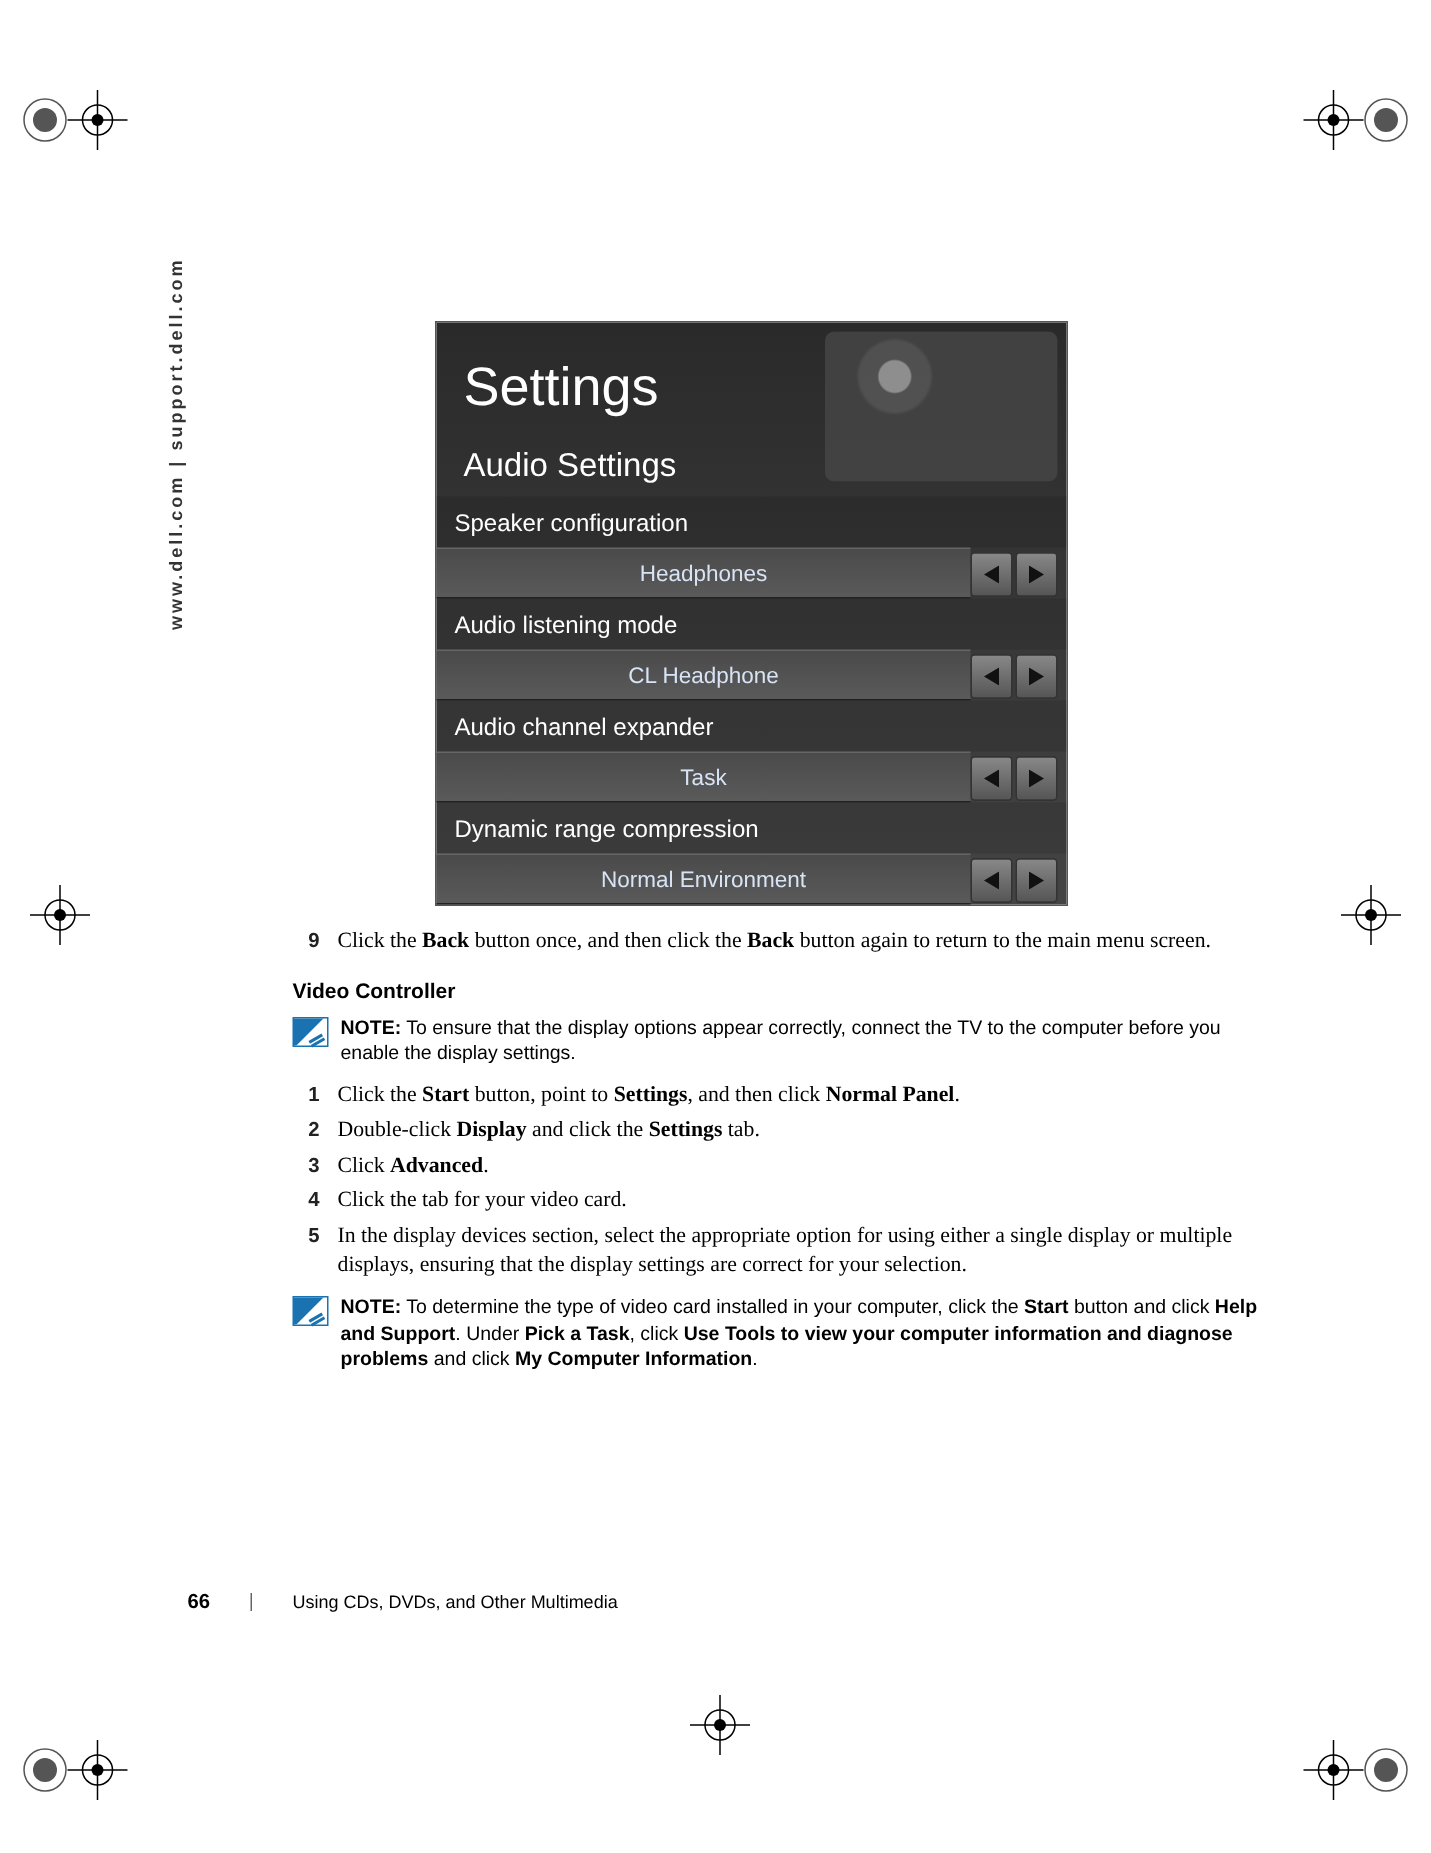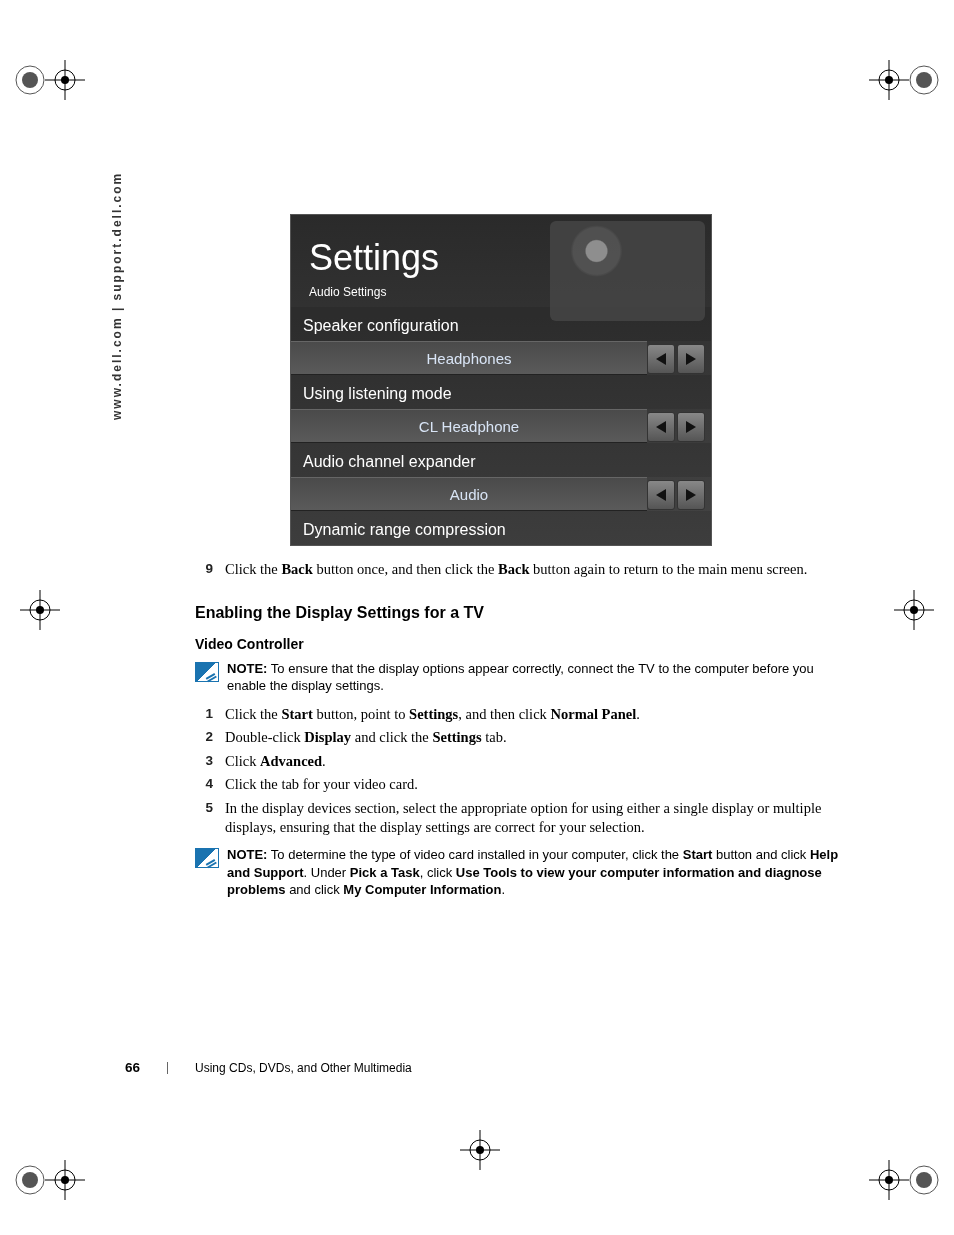--- a/index.html
+++ b/index.html
@@ -50,21 +50,21 @@
     right: 6px;
     top: 6px;
     width: 155px;
     height: 100px;
     background: radial-gradient(circle at 30% 30%, #999 8%, #555 9% 18%, #444 20%),
                 radial-gradient(circle at 75% 55%, #aaa 12%, #666 13% 25%, #444 27%);
     border-radius: 6px;
     opacity: 0.9;
   }
   .panel-title { font-size: 36px; font-weight: 300; }
-  .panel-sub { font-size: 12px; font-weight: 300; margin-top: 6px; }
+  .panel-sub { font-size: 22px; font-weight: 300; margin-top: 18px; }
   .setting-label {
     padding: 10px 12px 6px 12px;
     font-size: 16px;
     font-weight: 300;
     background: rgba(0,0,0,0.1);
   }
   .setting-row {
     display: flex;
     align-items: stretch;
     height: 34px;
@@ -196,64 +196,78 @@
             </svg>
           </div>
         <div class="arrow-btn">
             <svg width="10" height="12">
               <polygon points="0,0 10,6 0,12"></polygon>
             </svg>
           </div>
       </div>
     </div>
 
-    <div class="setting-label">Using listening mode</div>
+    <div class="setting-label">Audio listening mode</div>
     <div class="setting-row">
       <div class="setting-value">CL Headphone</div>
       <div class="arrow-group">
         <div class="arrow-btn">
             <svg width="10" height="12">
               <polygon points="10,0 0,6 10,12"></polygon>
             </svg>
           </div>
         <div class="arrow-btn">
             <svg width="10" height="12">
               <polygon points="0,0 10,6 0,12"></polygon>
             </svg>
           </div>
       </div>
     </div>
 
     <div class="setting-label">Audio channel expander</div>
     <div class="setting-row">
-      <div class="setting-value">Audio</div>
+      <div class="setting-value">Task</div>
       <div class="arrow-group">
         <div class="arrow-btn">
             <svg width="10" height="12">
               <polygon points="10,0 0,6 10,12"></polygon>
             </svg>
           </div>
         <div class="arrow-btn">
             <svg width="10" height="12">
               <polygon points="0,0 10,6 0,12"></polygon>
             </svg>
           </div>
       </div>
     </div>
 
     <div class="setting-label">Dynamic range compression</div>
+    <div class="setting-row">
+      <div class="setting-value">Normal Environment</div>
+      <div class="arrow-group">
+        <div class="arrow-btn">
+            <svg width="10" height="12">
+              <polygon points="10,0 0,6 10,12"></polygon>
+            </svg>
+          </div>
+        <div class="arrow-btn">
+            <svg width="10" height="12">
+              <polygon points="0,0 10,6 0,12"></polygon>
+            </svg>
+          </div>
+      </div>
+    </div>
   </div>
 
   <div class="body-text">
     <div class="step">
       <div class="step-num">9</div>
       <div>Click the <span class="bold">Back</span> button once, and then click the <span class="bold">Back</span> button again to return to the main menu screen.</div>
     </div>
 
-    <div class="h-section">Enabling the Display Settings for a TV</div>
     <div class="h-sub">Video Controller</div>
 
     <div class="note">
       <div class="note-icon"></div>
       <div><span class="sans-bold">NOTE:</span> To ensure that the display options appear correctly, connect the TV to the computer before you enable the display settings.</div>
     </div>
 
     <div class="step">
       <div class="step-num">1</div>
       <div>Click the <span class="bold">Start</span> button, point to <span class="bold">Settings</span>, and then click <span class="bold">Normal Panel</span>.</div>

